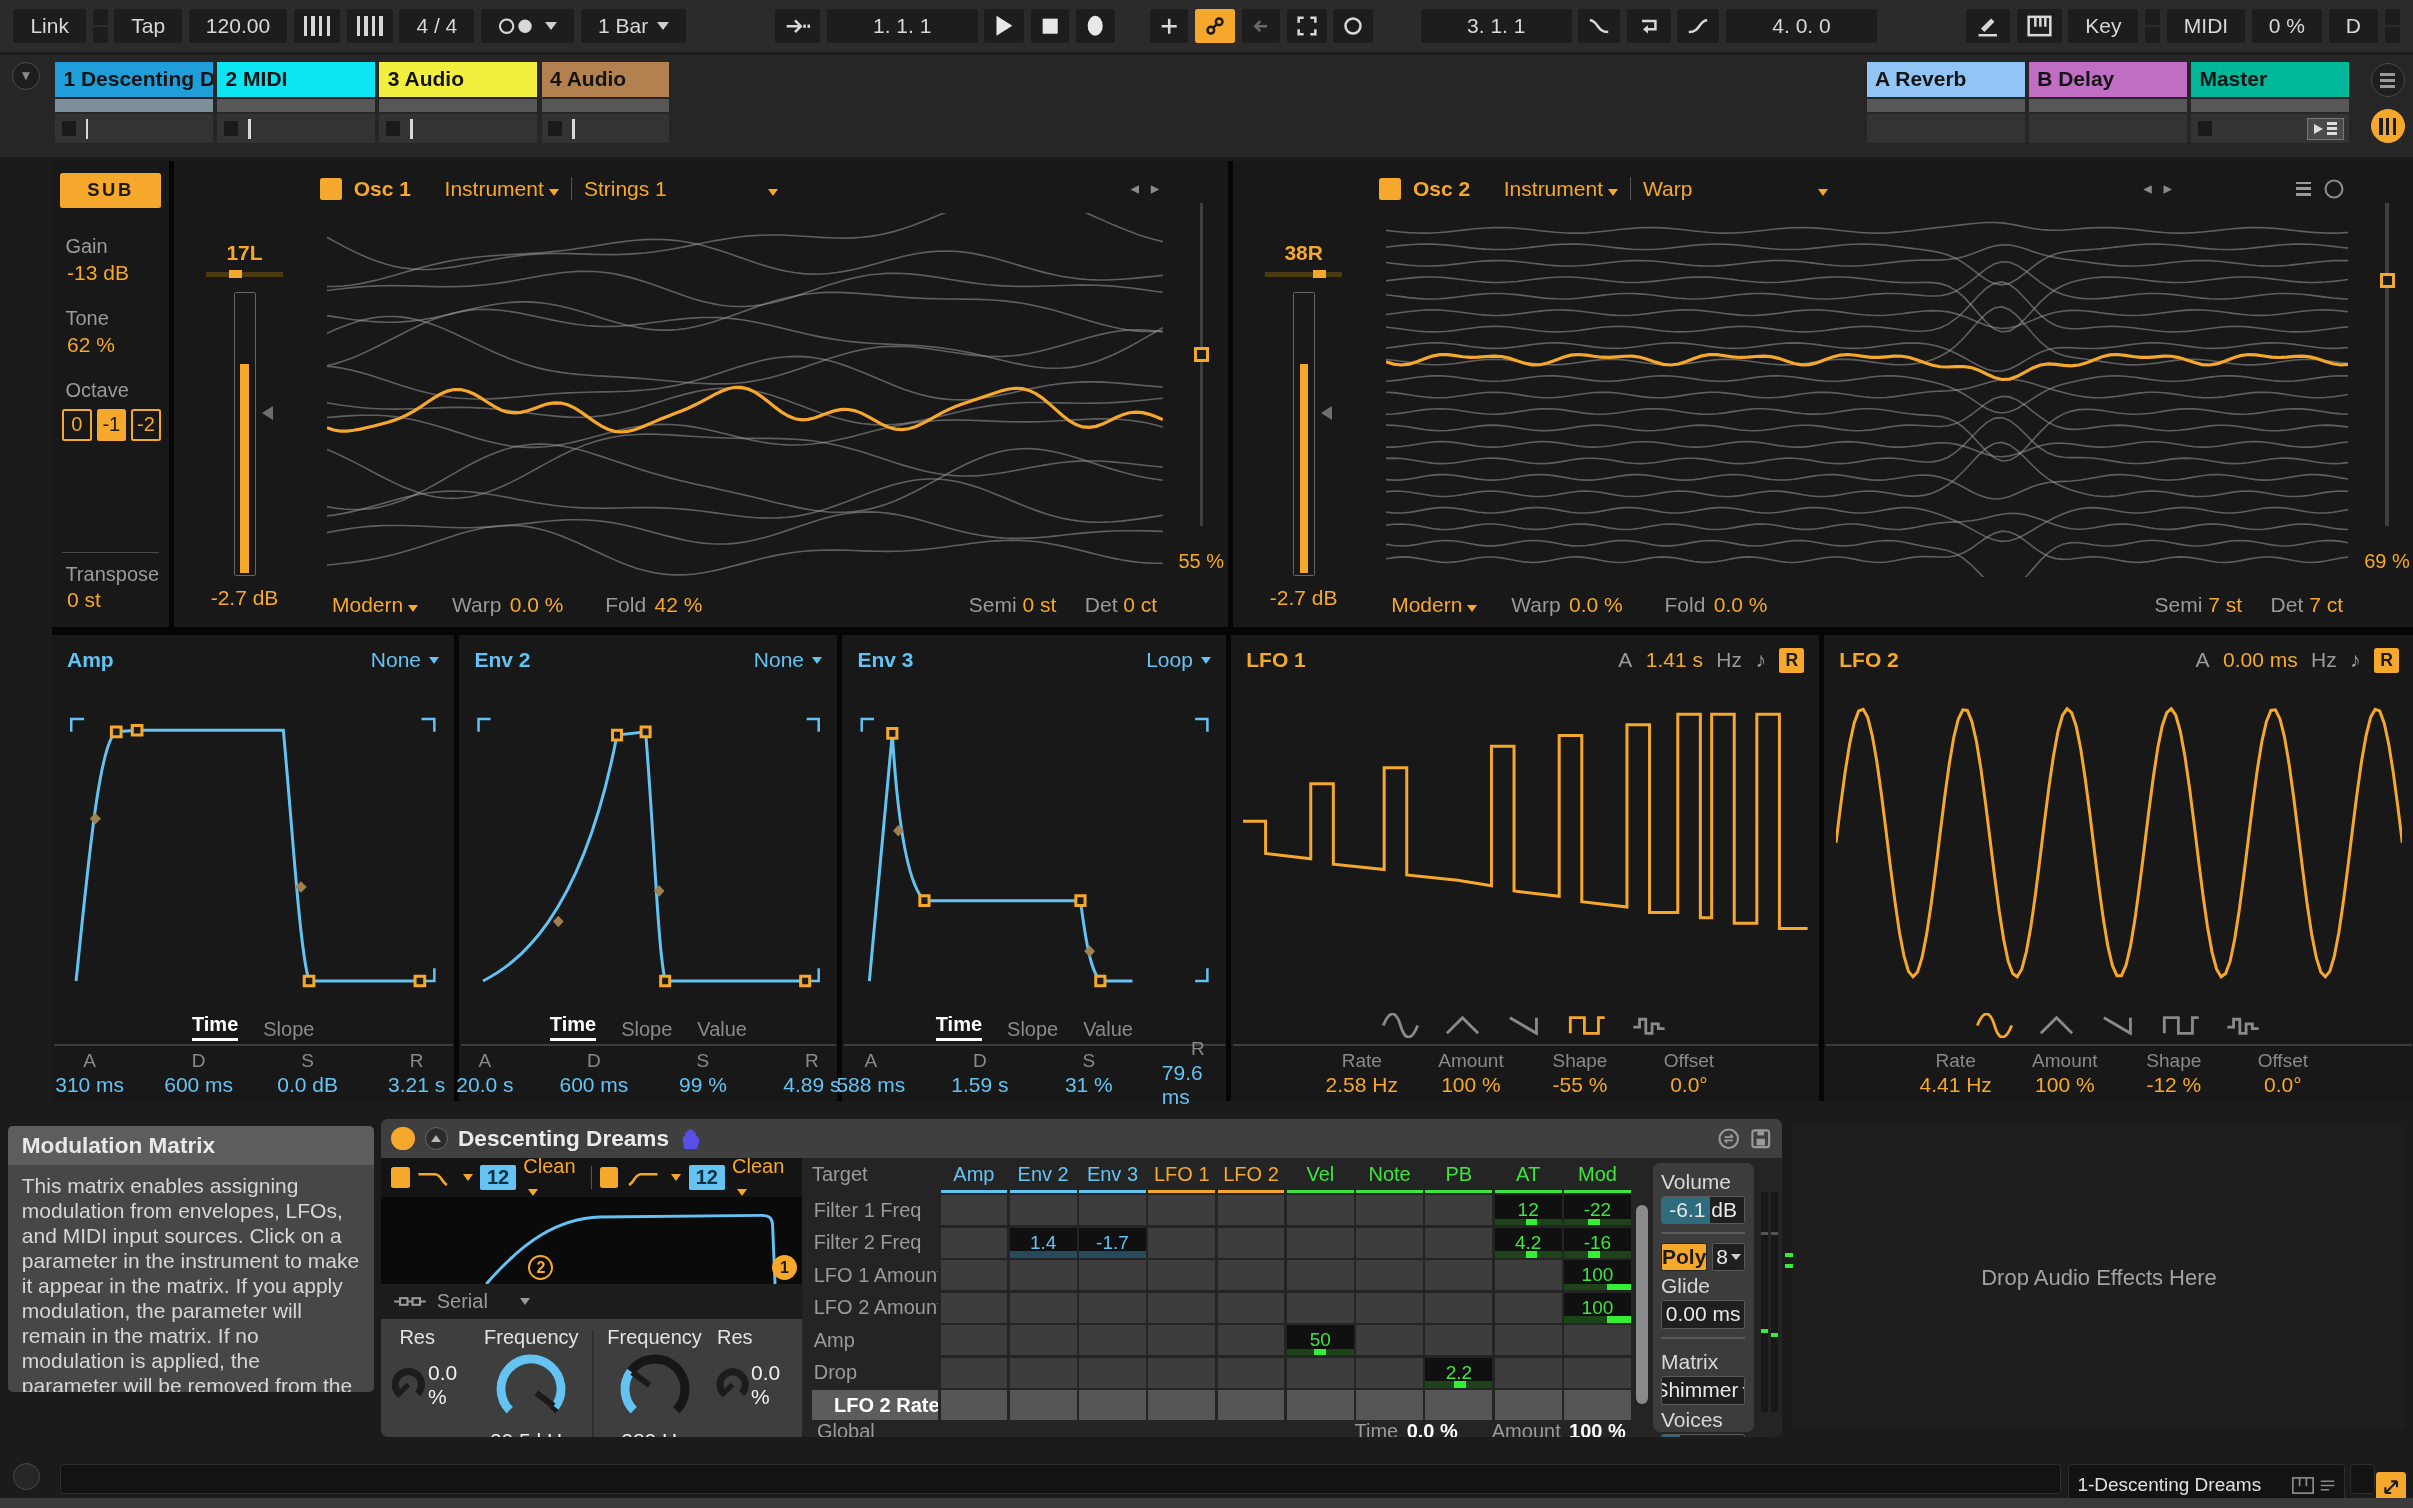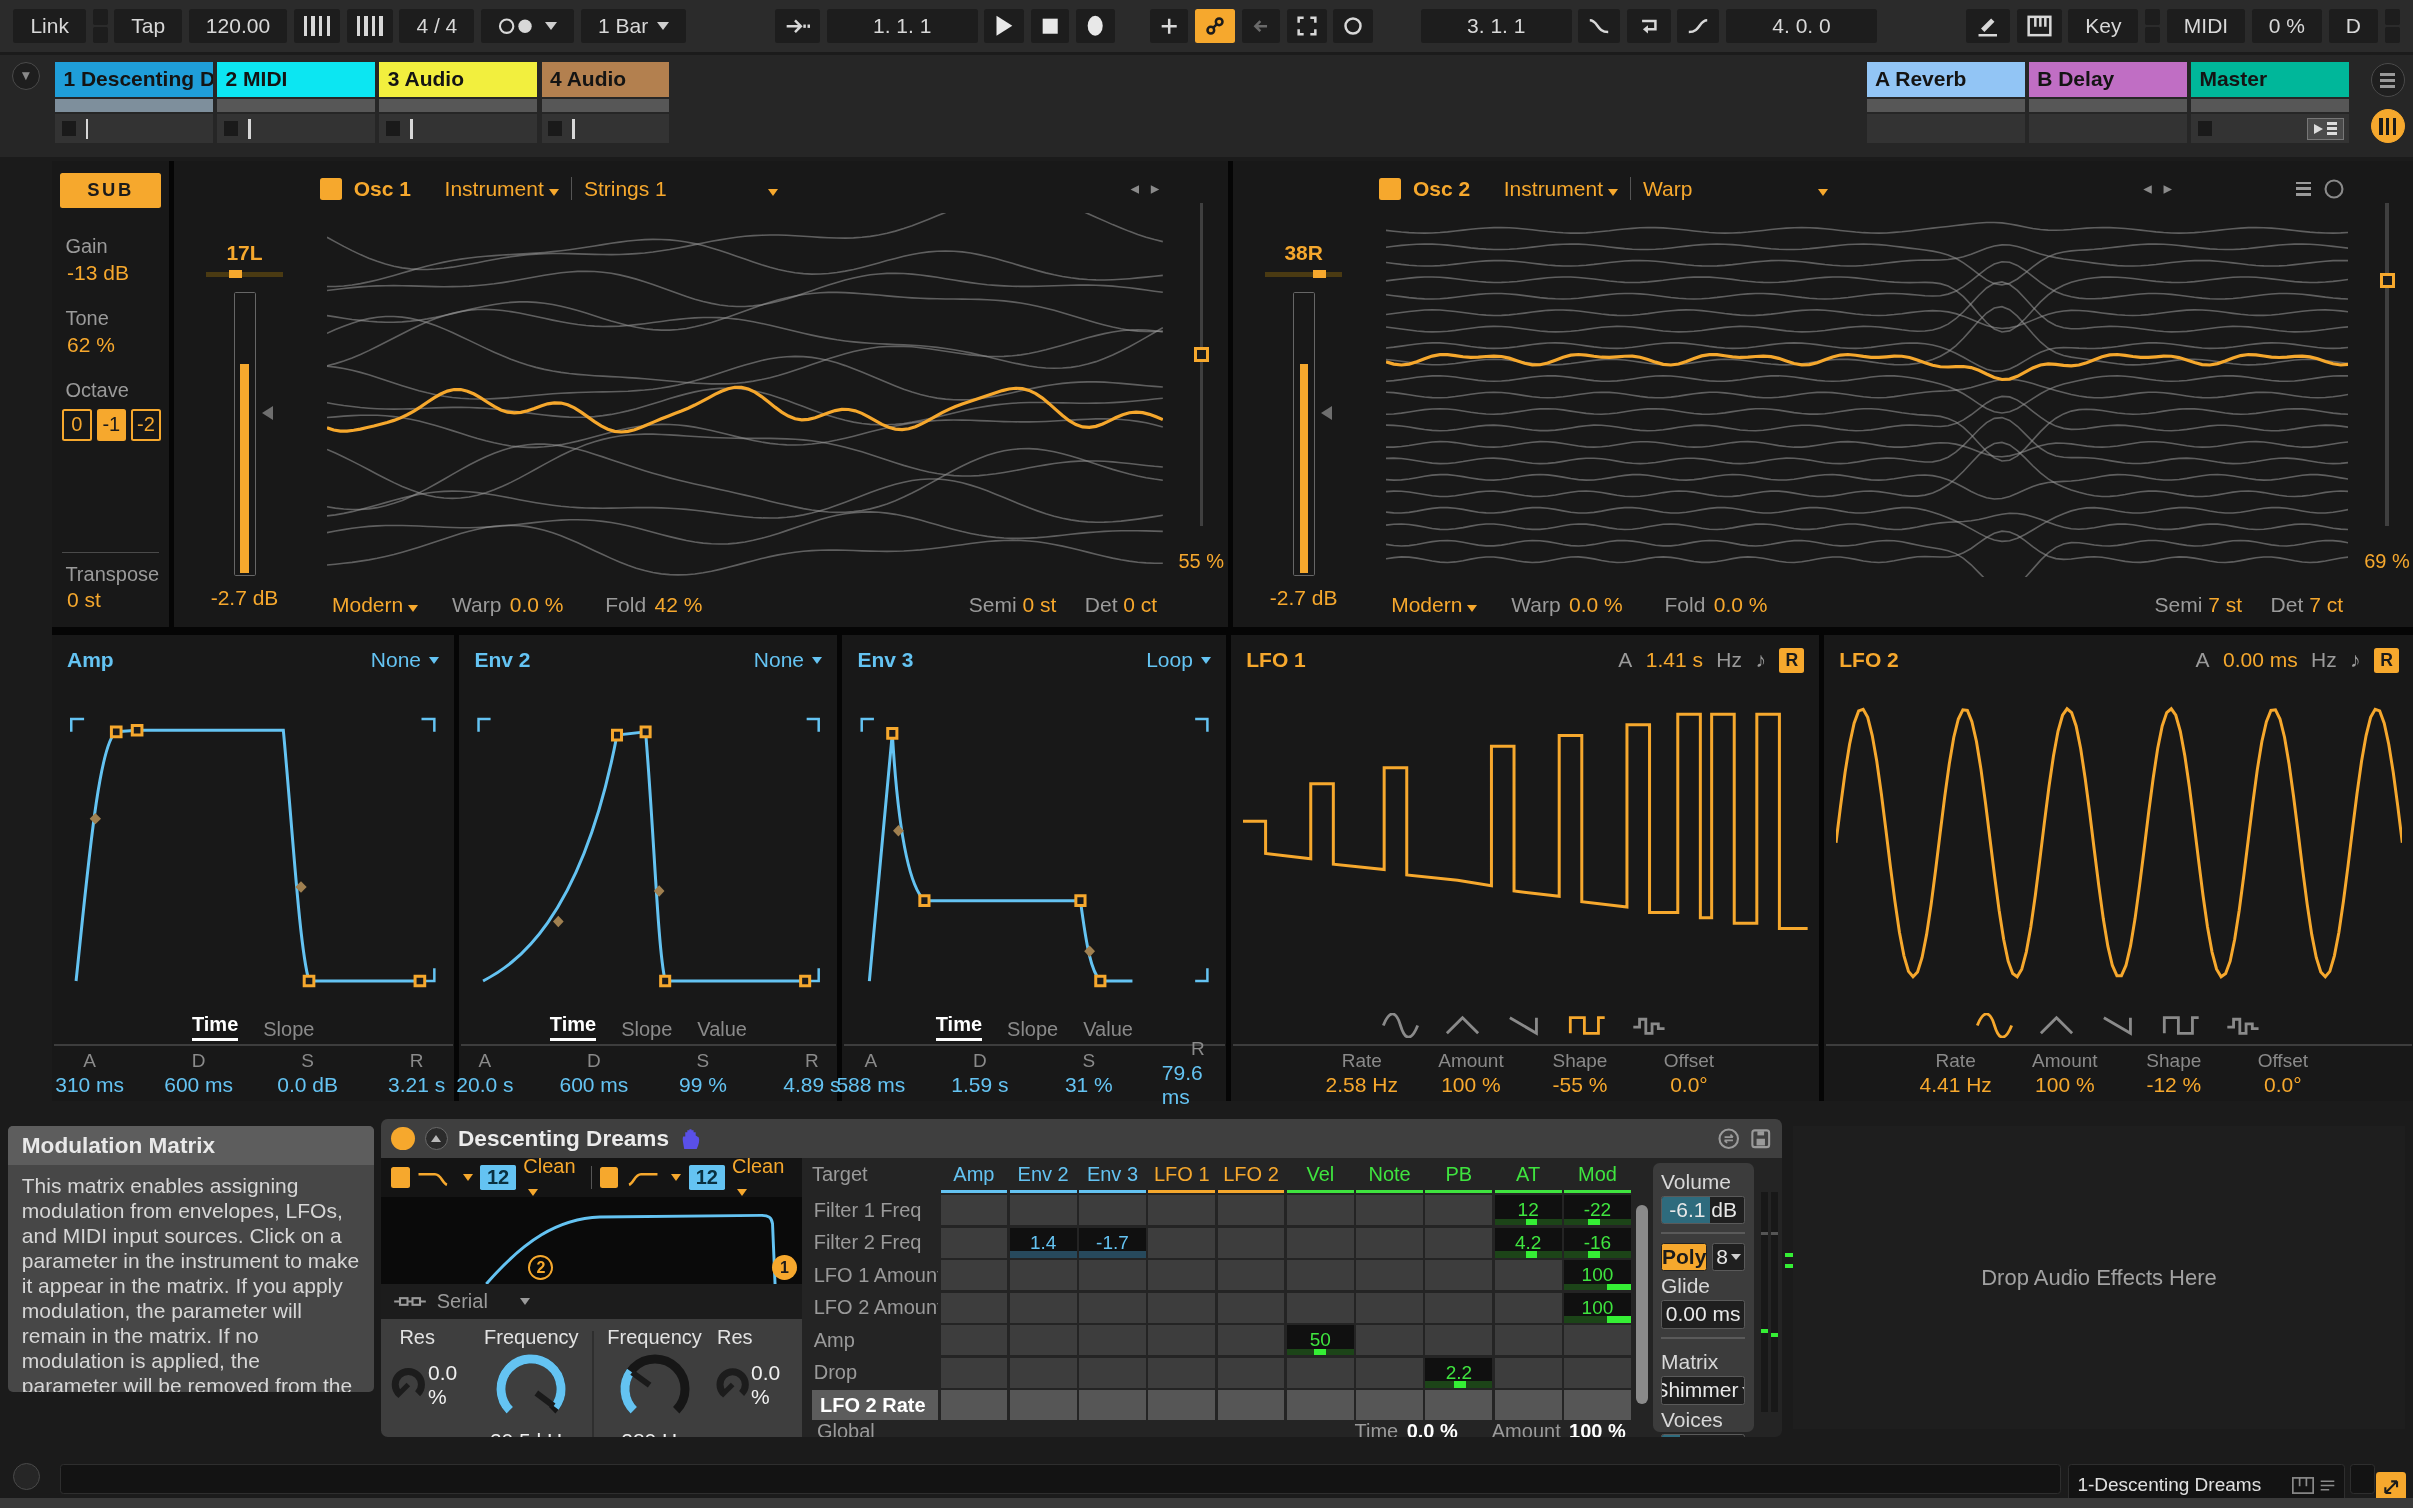--- a/index.html
+++ b/index.html
@@ -183,21 +183,21 @@
   .mcolhead span { font-size:20px; margin-bottom:3.4px; }
   .mcolhead .ul { height:3.4px; width:100%; }
   .mrow { height:30px; margin-top:2.5px; }
   .mrlab { color:#9a9a9a; font-size:20px; display:flex; align-items:center; padding-left:1.7px;
     white-space:nowrap; overflow:hidden; }
   .mcell { background:#3d3d3d; position:relative; }
   .mcell.val { background:#101010; display:flex; align-items:center; justify-content:center; }
   .mcell.val span { font-size:19px; position:relative; z-index:1; }
   .cellbar { position:absolute; left:0; right:0; bottom:0; height:6.7px; }
   .cellbar .tick { position:absolute; top:0; bottom:0; width:11.7px; }
-  .mrow.selrow .mrlab { background:#5c5c5c; color:#fff; font-weight:bold; padding-left:8px; }
+  .mrow.selrow .mrlab { background:#5c5c5c; color:#fff; font-weight:bold; padding-left:22px; }
   .mrow.selrow .mcell { background:#565656; }
   .mglobal { margin-top:auto; height:37px; display:flex; align-items:center; font-size:20px;
     color:#9a9a9a; padding:0 5px; }
   .mglobal .gr { margin-left:auto; display:flex; gap:34px; }
   .mglobal b { color:#fff; margin-left:8.4px; font-weight:bold; }
   .mscroll { position:absolute; right:1.7px; top:47px; width:11.7px; height:199px;
     background:#8a8a8a; border-radius:5.9px; }
 
   .voice { width:101px; background:#3c3c3c; border-radius:6.7px; margin:5px 3.4px; padding:6.7px 8.4px;
     display:flex; flex-direction:column; font-size:21px; }

